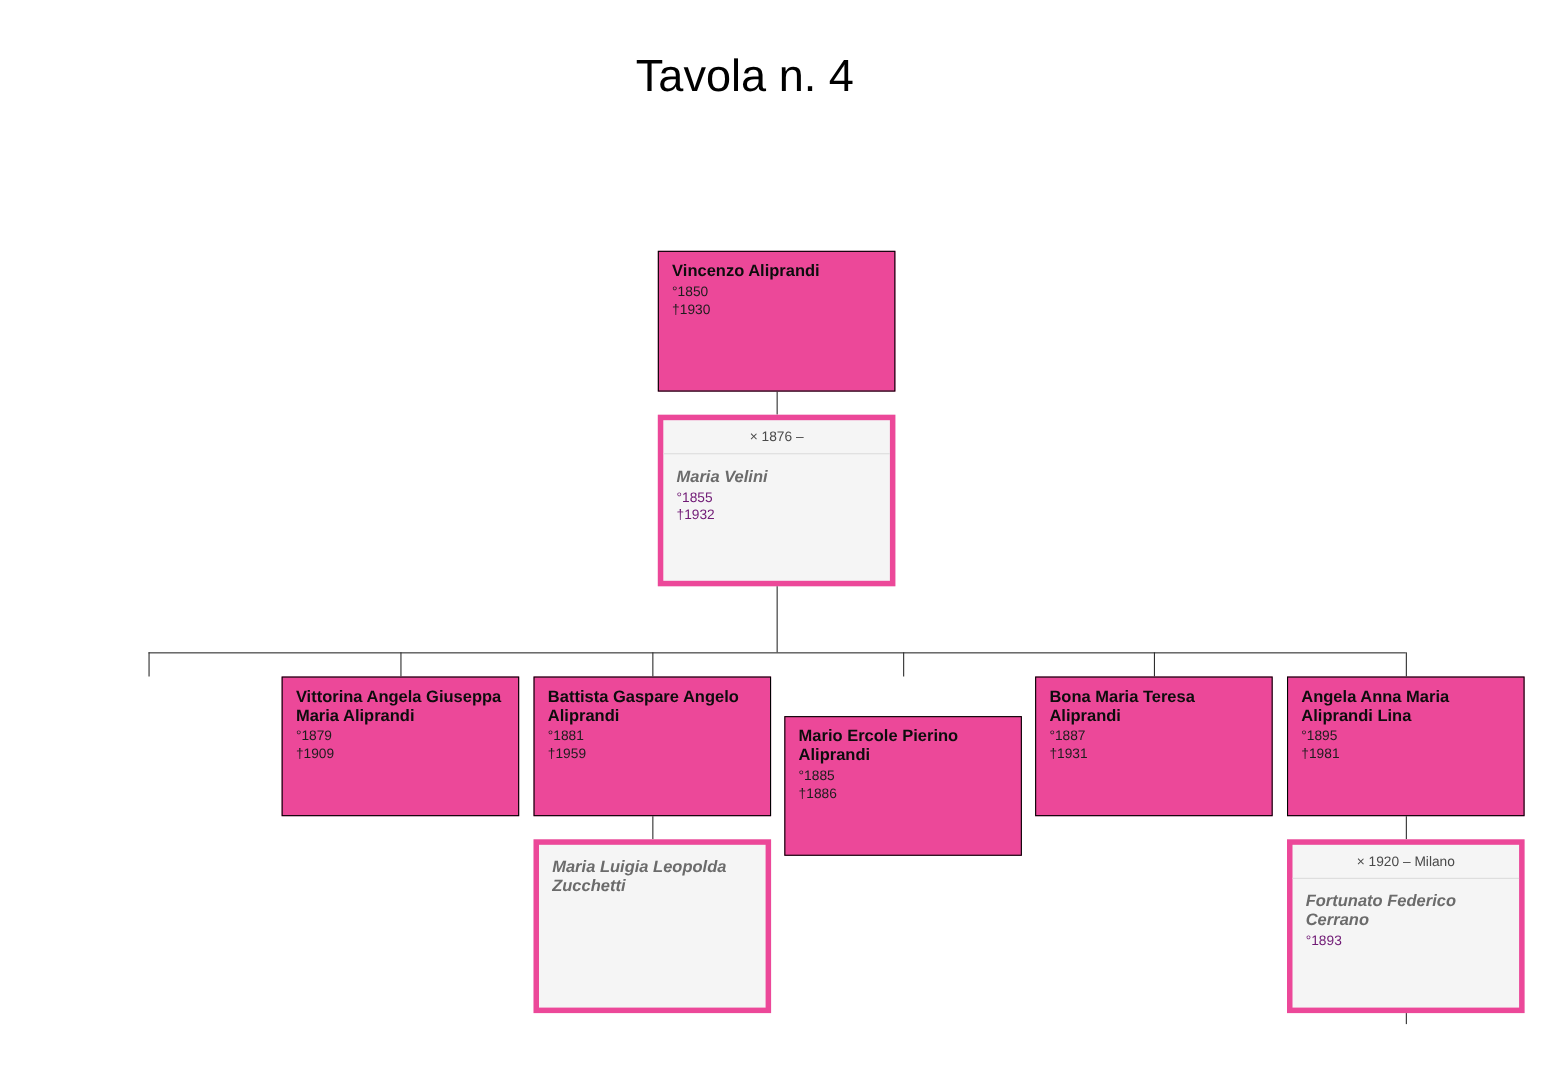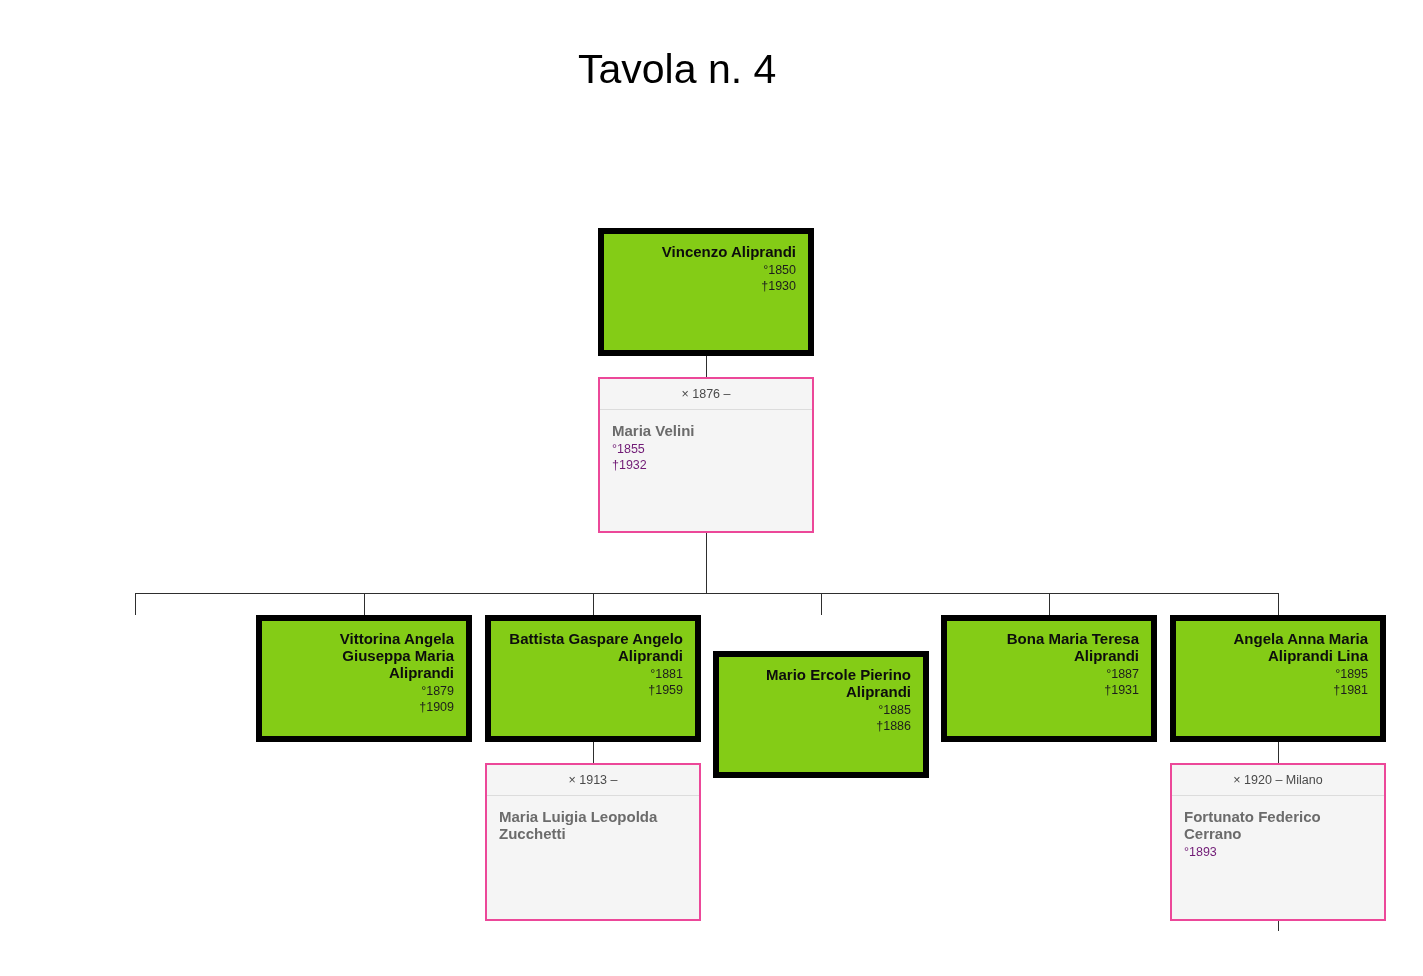--- a/index.html
+++ b/index.html
@@ -24,61 +24,61 @@
     font-size: 41px;
     font-weight: 400;
     color: #000000;
     white-space: nowrap;
   }
   
   .pbox {
     position: absolute;
     width: 216px;
     height: 128px;
-    background: #84cc16;
-    border: 6px solid #000000;
+    background: #ec4899;
+    border: 1px solid #000000;
     box-sizing: border-box;
     padding: 9px 12px 0 12px;
-    text-align: right;
   }
   .pbox.child { height: 127px; }
   .pname {
     font-size: 15px;
     font-weight: 700;
     line-height: 17px;
     color: #0d0d0d;
   }
   .pdates { margin-top: 3px; }
   .pdate {
     font-size: 12.5px;
     line-height: 15.5px;
     color: #1d1d1d;
   }
   
   .mbox {
     position: absolute;
     width: 216px;
     background: #f5f5f5;
-    border: 2px solid #ec4899;
+    border: 5px solid #ec4899;
     box-sizing: border-box;
   }
   .mheader {
     height: 30px;
     line-height: 30px;
     text-align: center;
     font-size: 12.5px;
     color: #4a4a4a;
     border-bottom: 1px solid #dcdcdc;
   }
   .mbody { padding: 12px 12px 0 12px; }
   .mname {
     font-size: 15px;
     font-weight: 700;
     line-height: 17px;
     color: #6b6b6b;
+    font-style: italic;
   }
   .mdates { margin-top: 3px; }
   .mdate {
     font-size: 12.5px;
     line-height: 15.5px;
     color: #701a75;
   }
   
   .vline, .hline {
     position: absolute;
@@ -161,21 +161,20 @@
     <div class="pname">Angela Anna Maria Aliprandi Lina</div>
     <div class="pdates">
       <div class="pdate">°1895</div>
       <div class="pdate">†1981</div>
     </div>
   </div>
 
   <div class="vline" style="left:593px; top:742px; height:21px;"></div>
 
   <div class="mbox" style="left:485px; top:763px; height:158px;">
-    <div class="mheader">× 1913 –</div>
     <div class="mbody">
       <div class="mname">Maria Luigia Leopolda Zucchetti</div>
     </div>
   </div>
 
   <div class="vline" style="left:1278px; top:742px; height:21px;"></div>
 
   <div class="mbox" style="left:1170px; top:763px; height:158px;">
     <div class="mheader">× 1920 – Milano</div>
     <div class="mbody">

